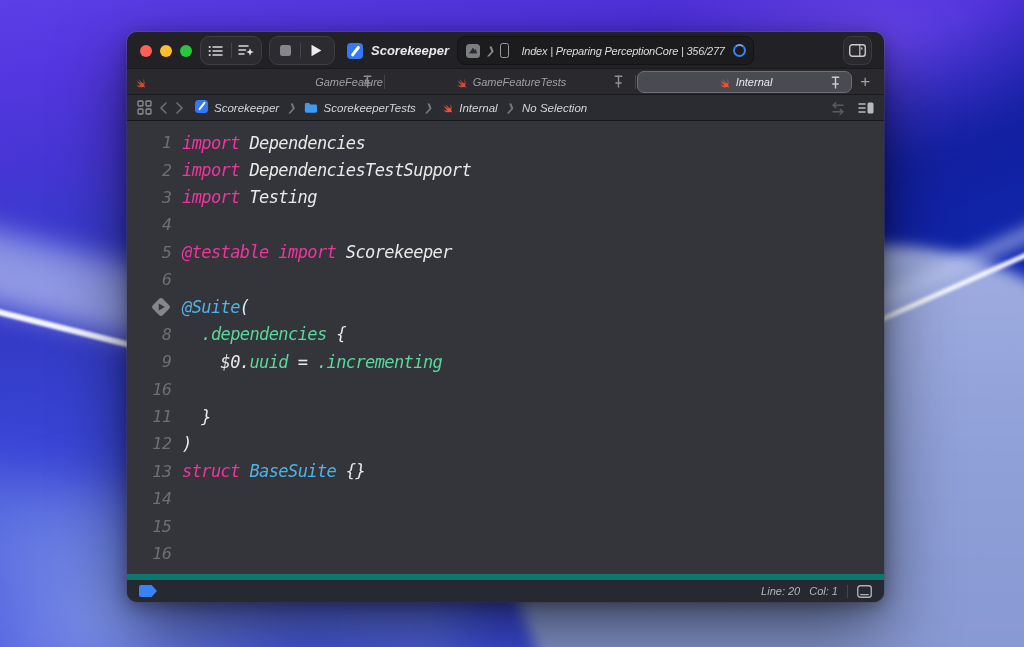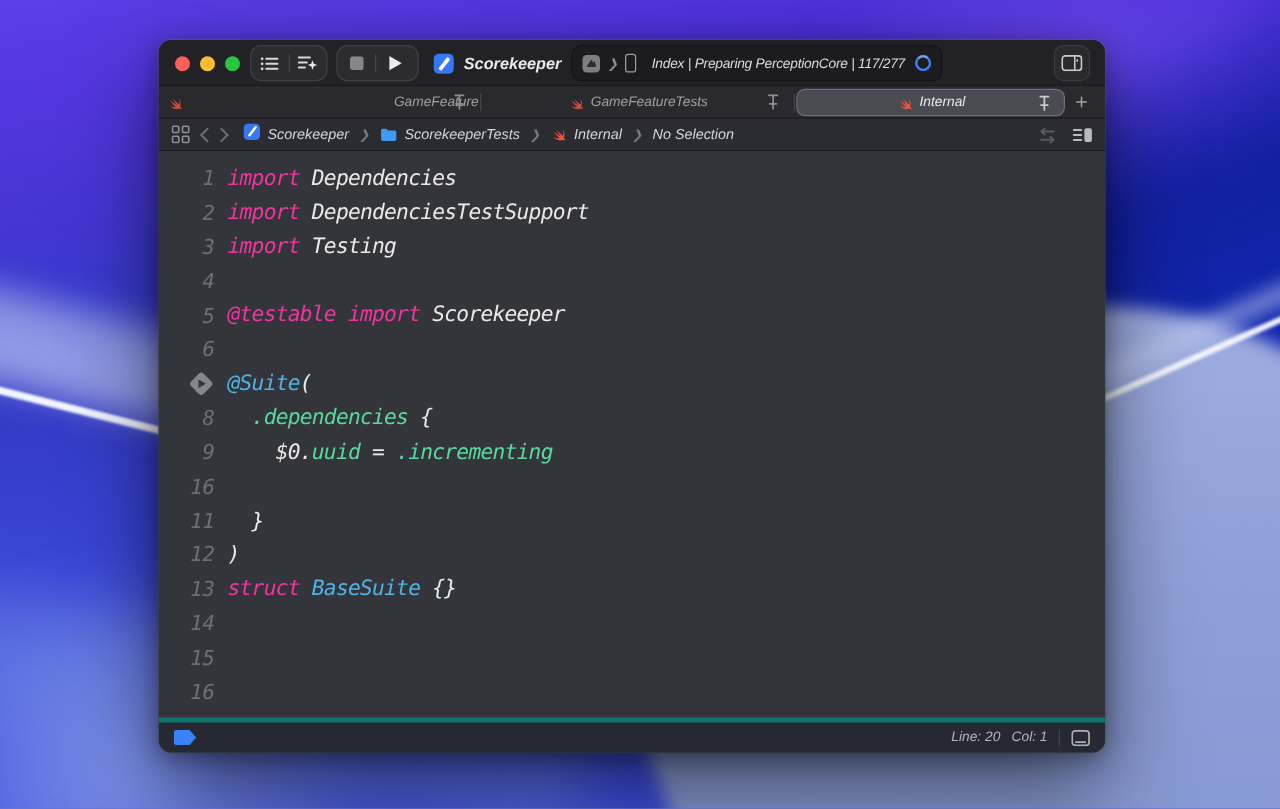--- a/index.html
+++ b/index.html
@@ -91,21 +91,21 @@
   .code-line { display:flex; height:27.4px; align-items:center; }
   .gutter { width:46px; flex:0 0 auto; text-align:right; padding-right:1px;
     font-family:"DejaVu Sans Mono", monospace; font-size:16.5px; color:#6e6f74;
     display:flex; justify-content:flex-end; align-items:center; }
   .code-text { padding-left:9px; font-family:"DejaVu Sans Mono", monospace; font-size:17px;
     white-space:pre; letter-spacing:-0.6px; }
   .tok-kw { color:var(--c-kw); } .tok-type { color:var(--c-type); }
   .tok-fn { color:var(--c-fn); } .tok-pl { color:var(--c-pl); }
 
   
-  .bottombar { position:relative; height:28px; background:#262932; border-top:4px solid #0f766e;
+  .bottombar { position:relative; height:28px; background:#262932; border-top:6px solid #0f766e;
     display:flex; align-items:center; padding:0 12px; }
   .bp-toggle { width:18px; height:12px; background:#3a82f7; border-radius:2px;
     clip-path:polygon(0 0, 70% 0, 100% 50%, 70% 100%, 0 100%); }
   .bb-right { position:absolute; right:12px; display:flex; align-items:center; gap:9px; }
   .linecol { font-size:11px; color:#b4b5b9; }
   .bb-div { width:1px; height:13px; background:#45464c; }
 
   svg { display:block; }
 </style>
 </head>
@@ -186,21 +186,21 @@
       <div class="proj">
         <span class="proj-icon"></span>
         <span class="proj-name">Scorekeeper</span>
       </div>
 
       <div class="status-pill">
         <span class="app-sq"></span>
         <span class="pill-chev">❯</span>
         <span class="phone-ic"></span>
         <span class="device">iPho</span>
-        <span class="status-msg">Index | Preparing PerceptionCore | 117/277</span>
+        <span class="status-msg">Index | Preparing PerceptionCore | 356/277</span>
         <span class="spinner"></span>
       </div>
 
       <div class="inspector-btn">
         <span>
           <svg width="17" height="13" viewBox="0 0 17 13">
             <rect x="0.75" y="0.75" width="15.5" height="11.5" rx="2.5" fill="none" stroke="#c9cacd" stroke-width="1.4"></rect>
             <line x1="10.8" y1="1" x2="10.8" y2="12" stroke="#c9cacd" stroke-width="1.2"></line>
             <line x1="12.8" y1="3.4" x2="12.8" y2="5.4" stroke="#c9cacd" stroke-width="1.3"></line>
           </svg>

